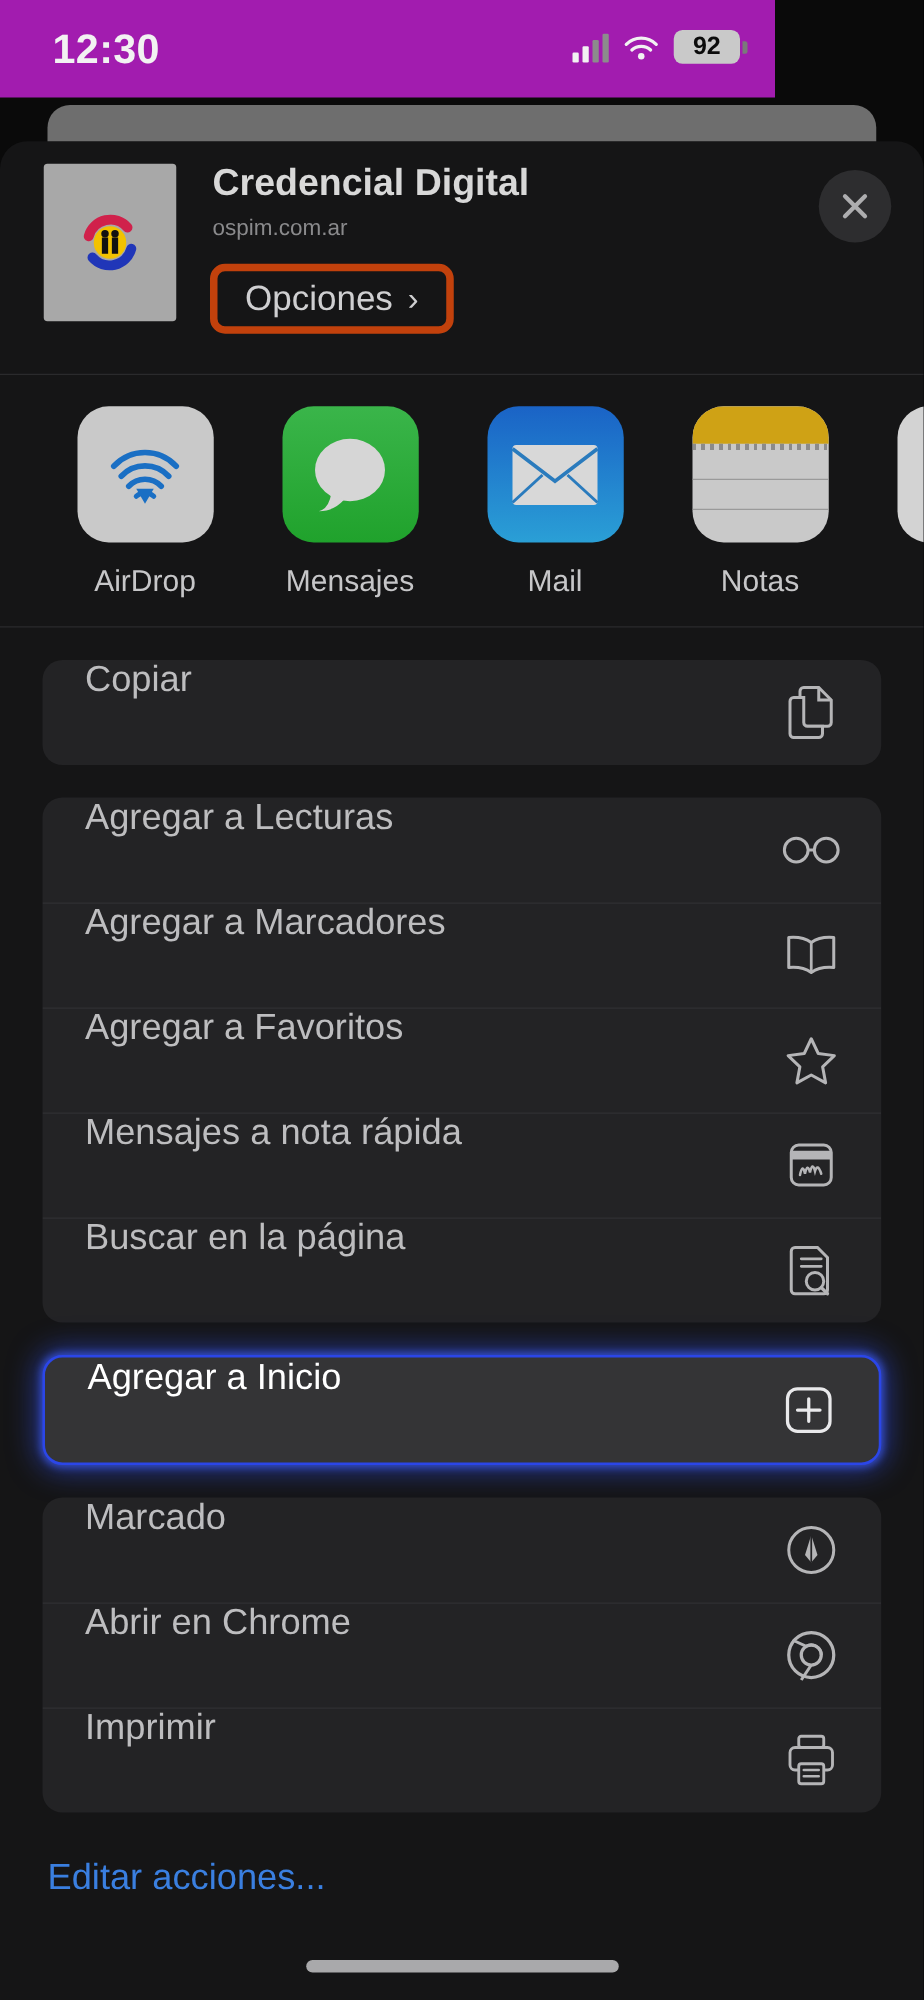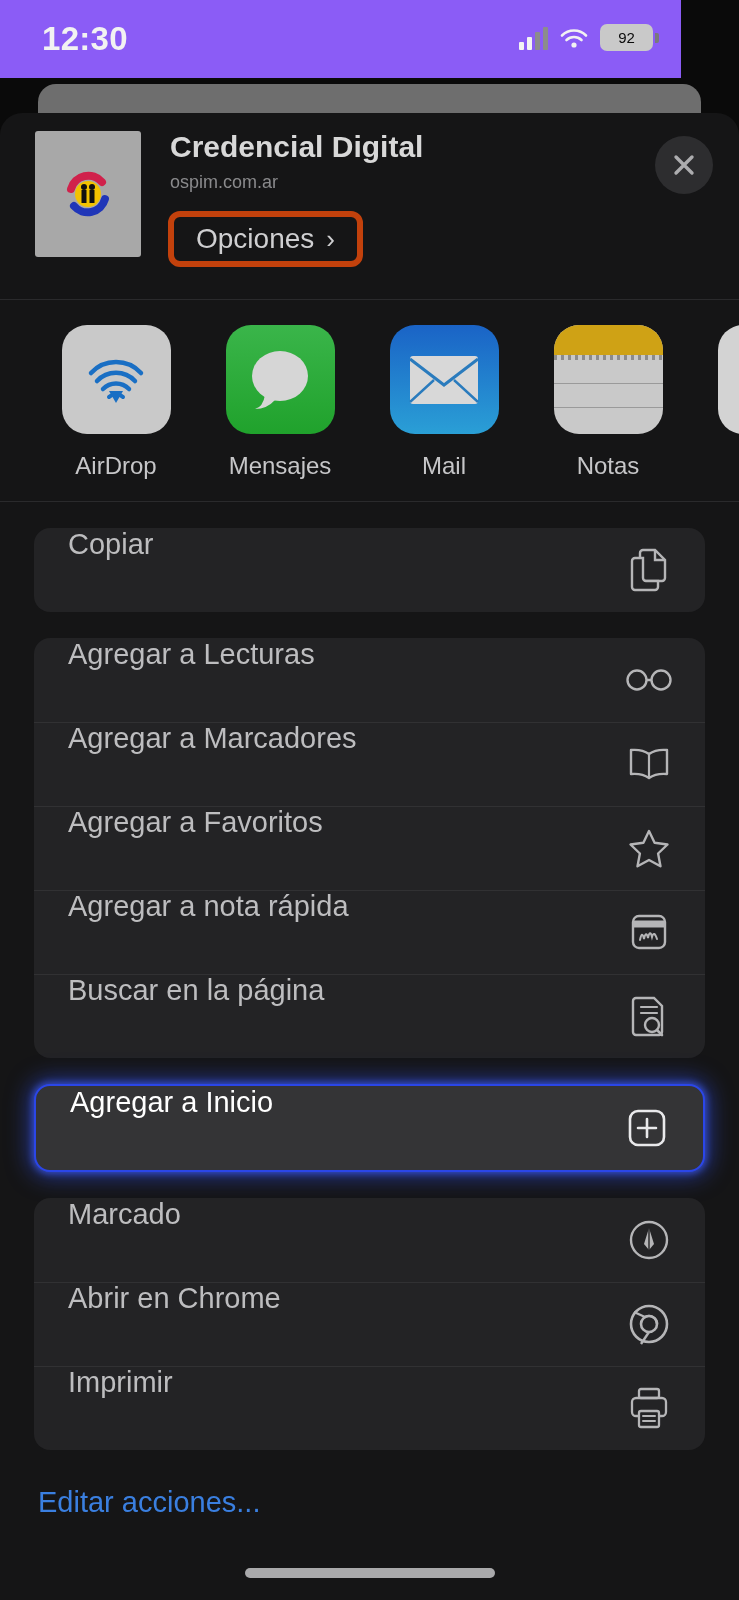--- a/index.html
+++ b/index.html
@@ -10,22 +10,22 @@
     overflow:hidden;
   }
   #screen {
     position:relative;
     width:739px; height:1600px;
     background:#0a0a0a;
   }
 
   
   .statusbar {
-    position:absolute; top:0; left:0; width:681px; height:78px;
-    background:#8b5cf6;
+    position:absolute; top:0; left:0; width:620px; height:78px;
+    background:#a21caf;
   }
   .sb-time {
     position:absolute; left:42px; top:20px;
     font-size:33px; font-weight:600; color:#f2f2f2;
     letter-spacing:0.3px;
   }
   .sb-right {
     position:absolute; right:28px; top:24px;
     display:flex; align-items:center; gap:11px;
   }
@@ -34,21 +34,21 @@
   .sb-cell i:nth-child(1){ height:8px; }
   .sb-cell i:nth-child(2){ height:13px; }
   .sb-cell i:nth-child(3){ height:18px; background:#8c8c8c; }
   .sb-cell i:nth-child(4){ height:23px; background:#8c8c8c; }
   .sb-batt {
     position:relative;
     width:53px; height:27px;
     background:#c9c9c9; border-radius:7px;
     display:flex; align-items:center; justify-content:center;
   }
-  .sb-batt span { font-size:15px; font-weight:400; color:#0b0b0b; }
+  .sb-batt span { font-size:20px; font-weight:700; color:#0b0b0b; }
   .sb-batt:after {
     content:""; position:absolute; right:-6px; top:9px;
     width:4px; height:10px; background:#7a7a7a; border-radius:0 2px 2px 0;
   }
 
   
   .page-peek {
     position:absolute; left:38px; top:84px; width:663px; height:40px;
     background:#6e6e6e; border-radius:18px 18px 0 0;
   }
@@ -318,21 +318,21 @@
         <div class="row">
           <span class="label">Agregar a Favoritos</span>
           <span class="ric">
             <svg width="42" height="40" viewBox="0 0 42 40">
               <path d="M21 3 l5.6 11.8 12.9 1.7 -9.4 9 2.4 12.8 -11.5 -6.3 -11.5 6.3 2.4 -12.8 -9.4 -9 12.9 -1.7 z" fill="none" stroke="#b5b5b7" stroke-width="2.4" stroke-linejoin="round"></path>
             </svg>
           </span>
         </div>
 
         <div class="row">
-          <span class="label">Agregar a nota rápida</span>
+          <span class="label">Mensajes a nota rápida</span>
           <span class="ric">
             <svg width="38" height="40" viewBox="0 0 38 40">
               <rect x="3" y="4" width="32" height="32" rx="6" fill="none" stroke="#b5b5b7" stroke-width="2.4"></rect>
               <path d="M3 12 h32" stroke="#b5b5b7" stroke-width="7" stroke-linecap="butt"></path>
               <path d="M10 28 q2 -10 4 -1 q2 -9 4 -1 q2 -9 4 -1 q2 -7 5 2" fill="none" stroke="#b5b5b7" stroke-width="2" stroke-linecap="round"></path>
             </svg>
           </span>
         </div>
 
         <div class="row">

